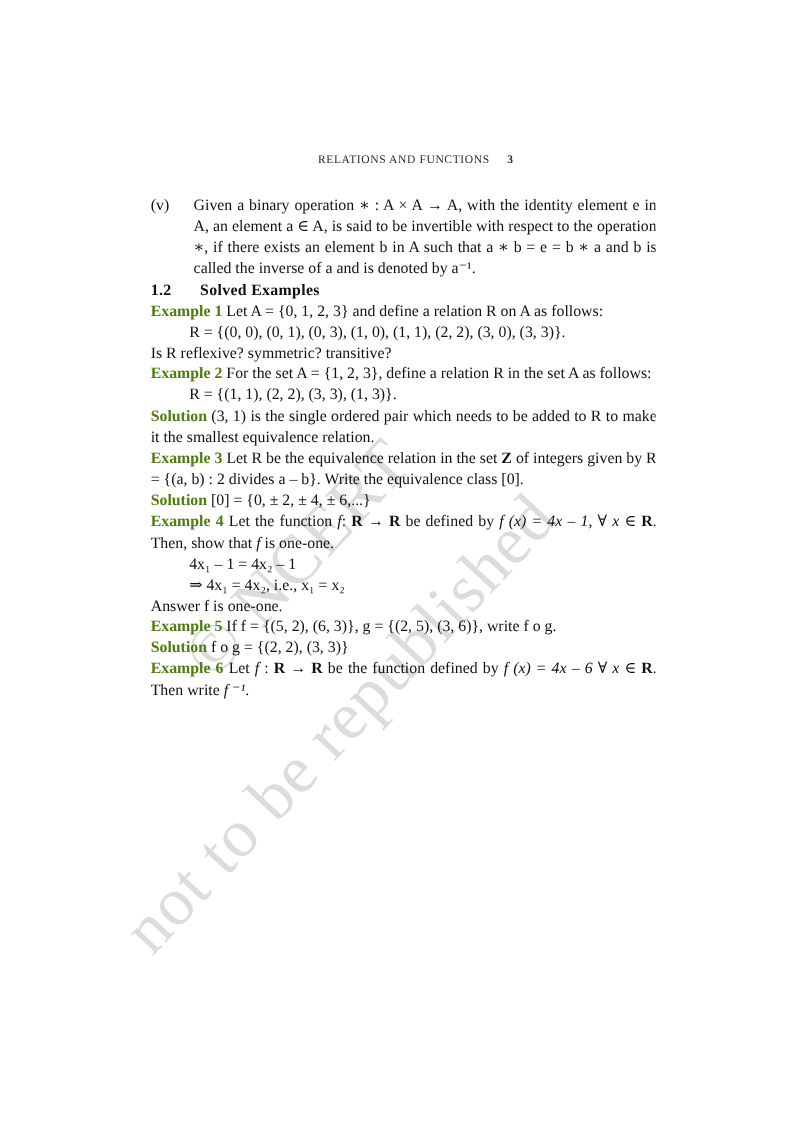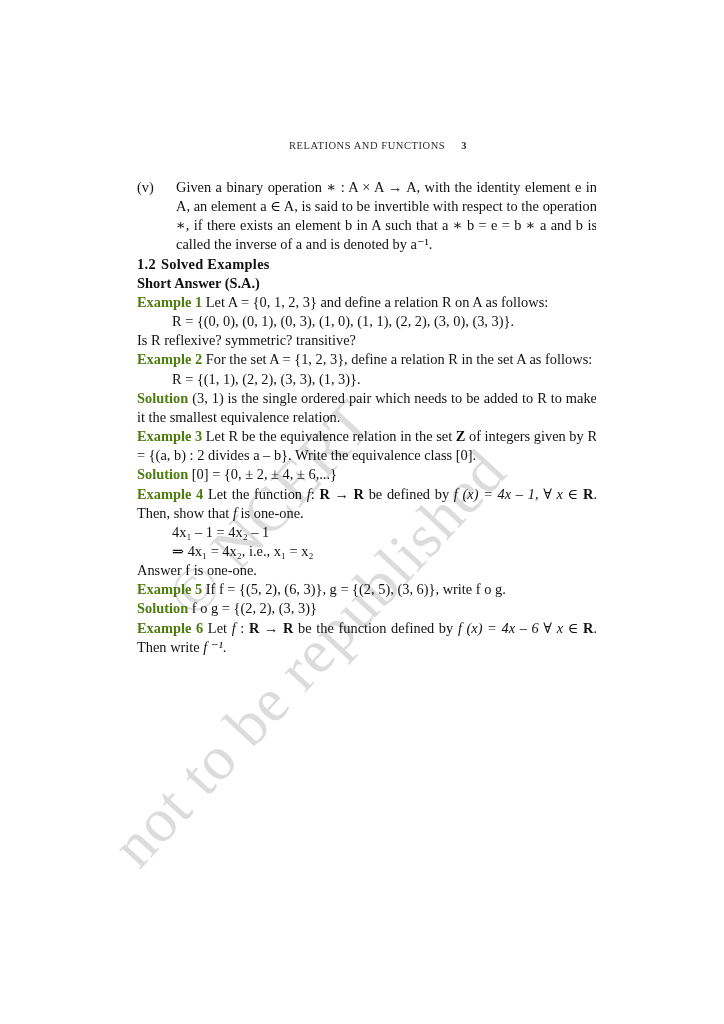--- a/index.html
+++ b/index.html
@@ -107,21 +107,21 @@
     top: 0;
   }
 
   
   .h-section {
     color: #1799b8;
     font-weight: 700;
     font-size: 15px;
     letter-spacing: 0.3px;
   }
-  .h-section .num { margin-right: 5px; }
+  .h-section .num { margin-right: 26px; }
   .h-sub {
     color: #1799b8;
     font-weight: 700;
     font-size: 14.6px;
   }
   .lbl {
     color: #4d7c0f;
     font-weight: 700;
   }
 
@@ -148,21 +148,20 @@
 
     <div class="blk item-v">
       <span class="marker">(v)</span>
       <span>Given a binary operation ∗ : A × A → A, with the identity element e in A, an element  a ∈ A, is said to be invertible with respect to the operation ∗, if there exists an element b in A such that a ∗ b = e = b ∗ a and b is called the inverse of a and is denoted by a⁻¹.</span>
     </div>
 
     <div class="blk h-section gap-lg">
       <span class="num">1.2</span><span>Solved Examples</span>
     </div>
 
-    <div class="blk h-sub gap-md">Short Answer (S.A.)</div>
 
     <div class="blk gap-md">
       <span class="lbl">Example 1</span>
       <span>Let A = {0, 1, 2, 3} and define a relation R on A as follows:</span>
     </div>
     <div class="blk gap-sm indent">R = {(0, 0), (0, 1), (0, 3), (1, 0), (1, 1), (2, 2), (3, 0), (3, 3)}.</div>
     <div class="blk gap-sm">Is R reflexive? symmetric? transitive?</div>
 
     <div class="blk gap-md">
       <span class="lbl">Example 2</span>

